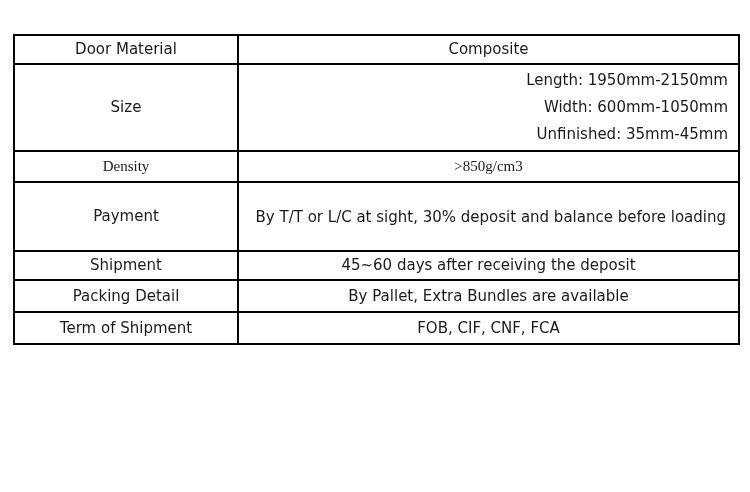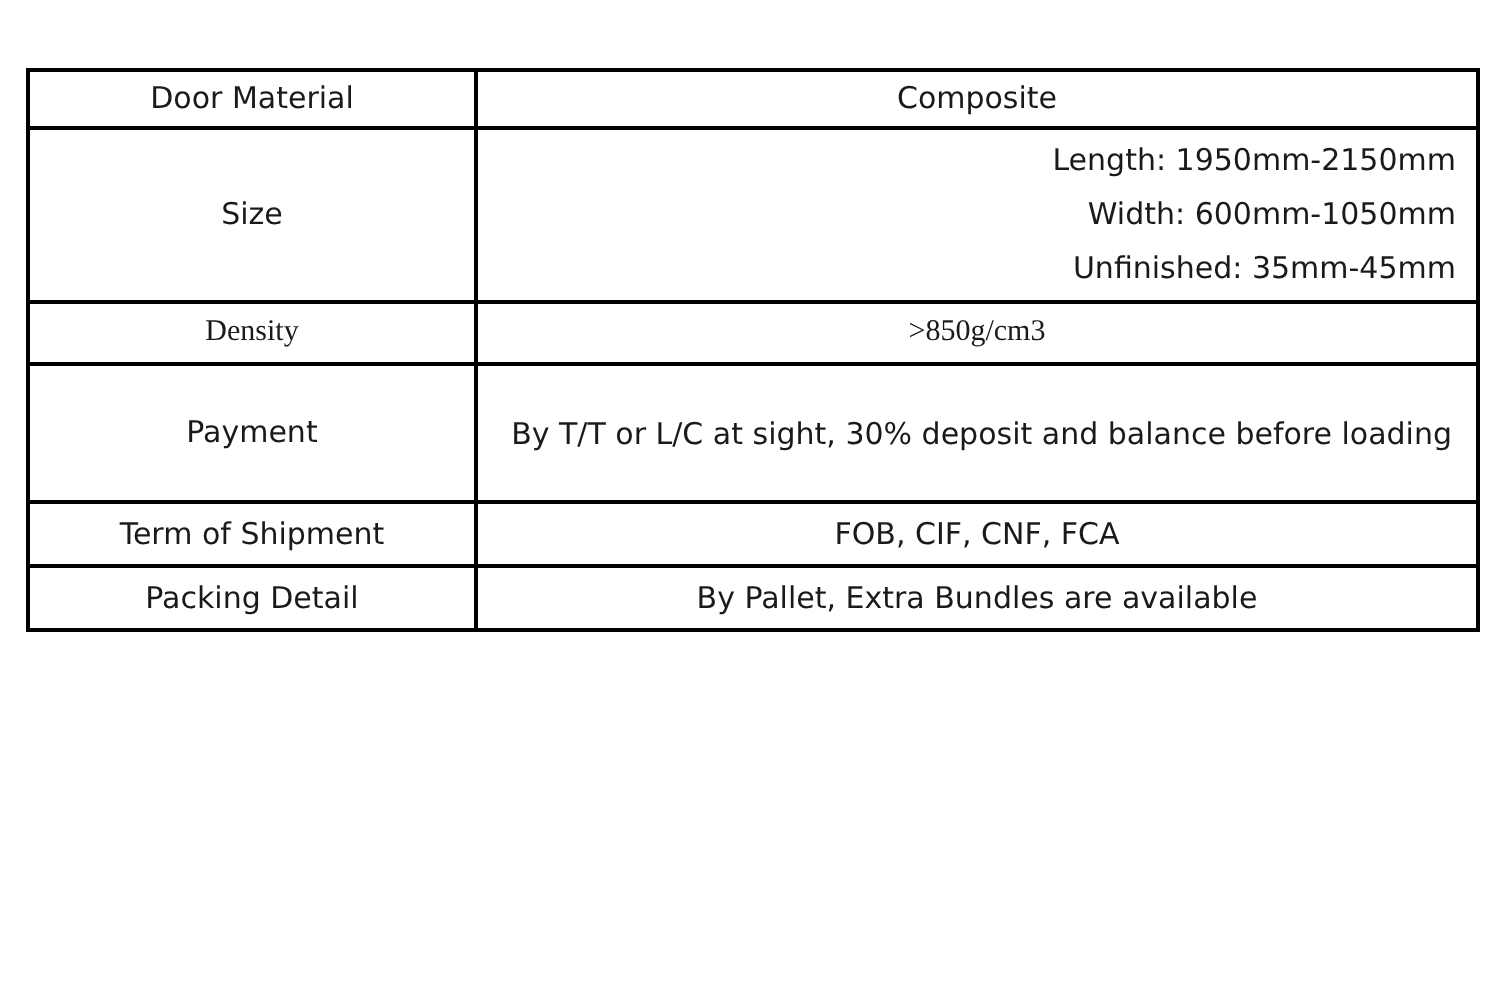--- a/index.html
+++ b/index.html
@@ -72,23 +72,27 @@
           </td>
         </tr>
         <tr class="spec-row row-density">
           <td class="label-cell">Density</td>
           <td class="value-cell">&gt;850g/cm3</td>
         </tr>
         <tr class="spec-row row-payment">
           <td class="label-cell">Payment</td>
           <td class="value-cell left">By T/T or L/C at sight, 30% deposit and balance before loading</td>
         </tr>
-        <tr class="spec-row row-term-of-shipment">
-          <td class="label-cell">Term of Shipment</td>
-          <td class="value-cell">FOB, CIF, CNF, FCA</td>
+        <tr class="spec-row row-shipment">
+          <td class="label-cell">Shipment</td>
+          <td class="value-cell">45~60 days after receiving the deposit</td>
         </tr>
         <tr class="spec-row row-packing-detail">
           <td class="label-cell">Packing Detail</td>
           <td class="value-cell">By Pallet, Extra Bundles are available</td>
+        </tr>
+        <tr class="spec-row row-term-of-shipment">
+          <td class="label-cell">Term of Shipment</td>
+          <td class="value-cell">FOB, CIF, CNF, FCA</td>
         </tr>
       </tbody>
   </table>
 </div>
 
 </body></html>

